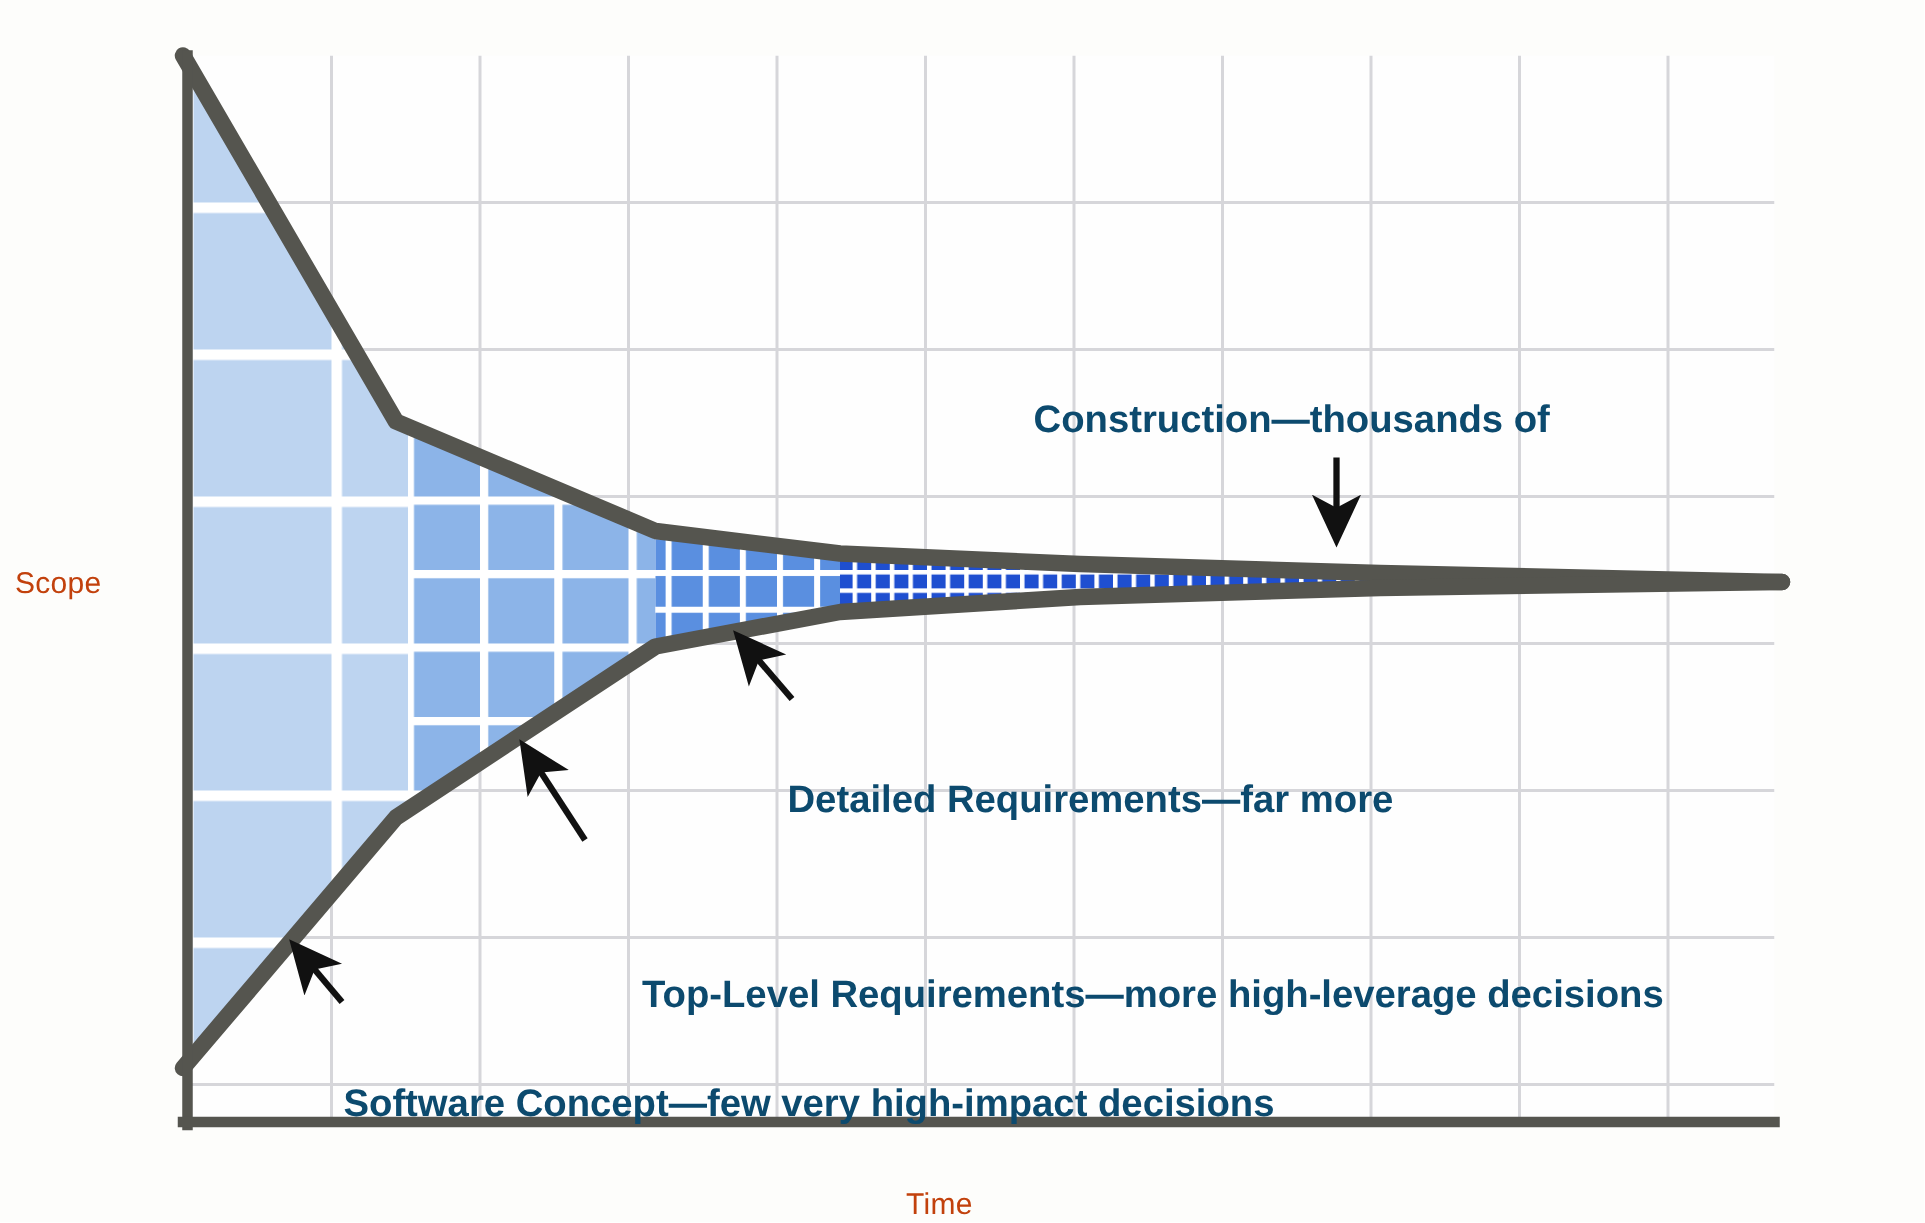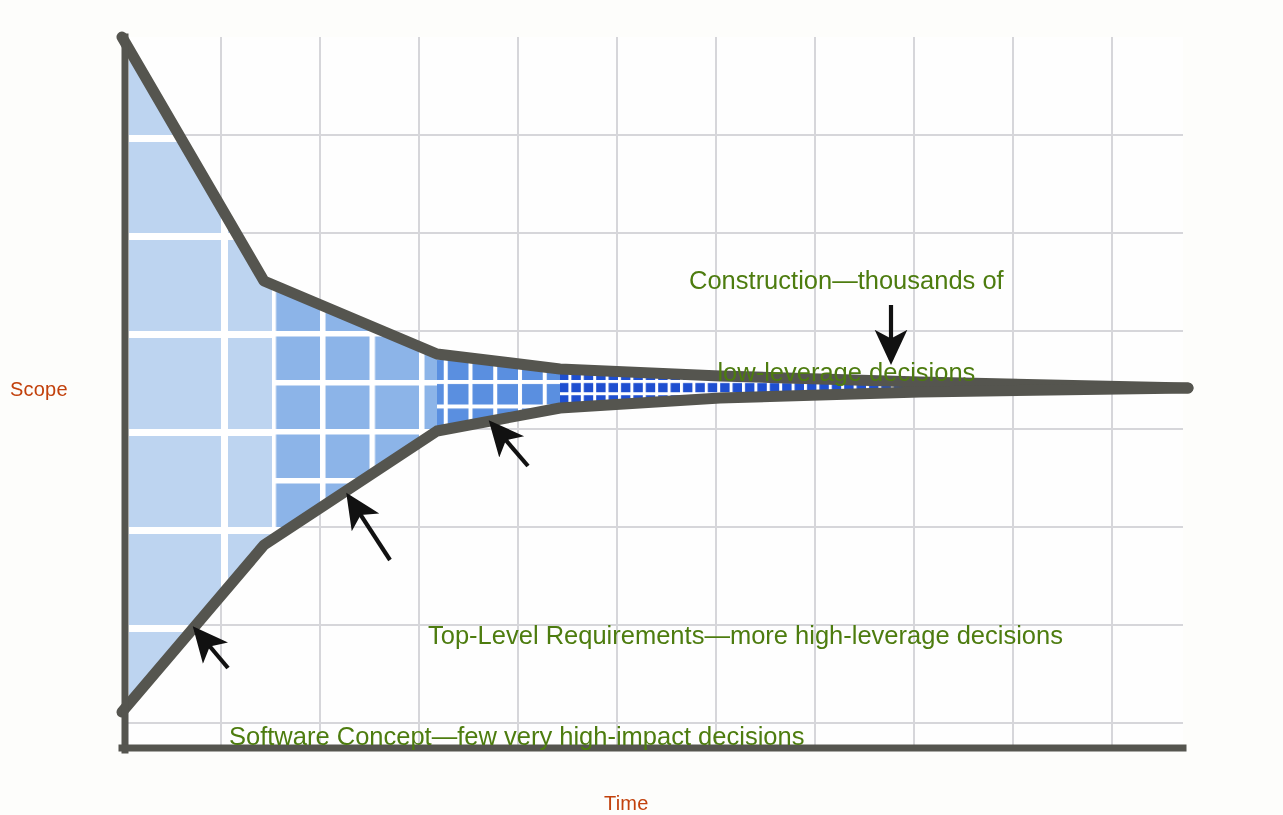--- a/index.html
+++ b/index.html
@@ -29,33 +29,34 @@
     letter-spacing: 0.2px;
     white-space: nowrap;
   }
   #scope-label { left: 10px; top: 378px; }
   #time-label  { left: 604px; top: 767px; margin-top: 25px; }
 
   .annotation {
     position: absolute;
     font-size: 25.5px;
     line-height: 1.21;
-    color: #4d7c0f;
+    color: #0c4a6e;
     white-space: pre;
+    font-weight: bold;
   }
   #ann-construction {
     left: 620px; top: 203px;
     text-align: center;
   }
   #ann-detailed {
     left: 525px; top: 456px;
     text-align: left;
   }
   #ann-toplevel {
-    left: 428px; top: 558px;
+    left: 428px; top: 586px;
     text-align: left;
   }
   #ann-concept {
     left: 229px; top: 659px;
     text-align: right;
   }
   svg { display: block; }
 </style>
 </head>
 <body>
@@ -162,24 +163,24 @@
       <line x1="228" y1="668" x2="196" y2="630" marker-end="url(#arrowHead)"></line>
     </g>
   </svg>
 
   <div class="axis-label" id="scope-label">Scope</div>
 
   <div class="axis-label" id="time-label">Time</div>
 
   <div class="annotation" id="ann-construction" style="text-align: center; left: 689.016px;">
     <div>Construction—thousands of</div>
-    <div>low-leverage decisions</div>
   </div>
 
   <div class="annotation" id="ann-detailed">
+    <div>Detailed Requirements—far more</div>
   </div>
 
   <div class="annotation" id="ann-toplevel">
     <div>Top-Level Requirements—more high-leverage decisions</div>
   </div>
 
   <div class="annotation" id="ann-concept">
     <div>Software Concept—few very high-impact decisions</div>
   </div>
 

